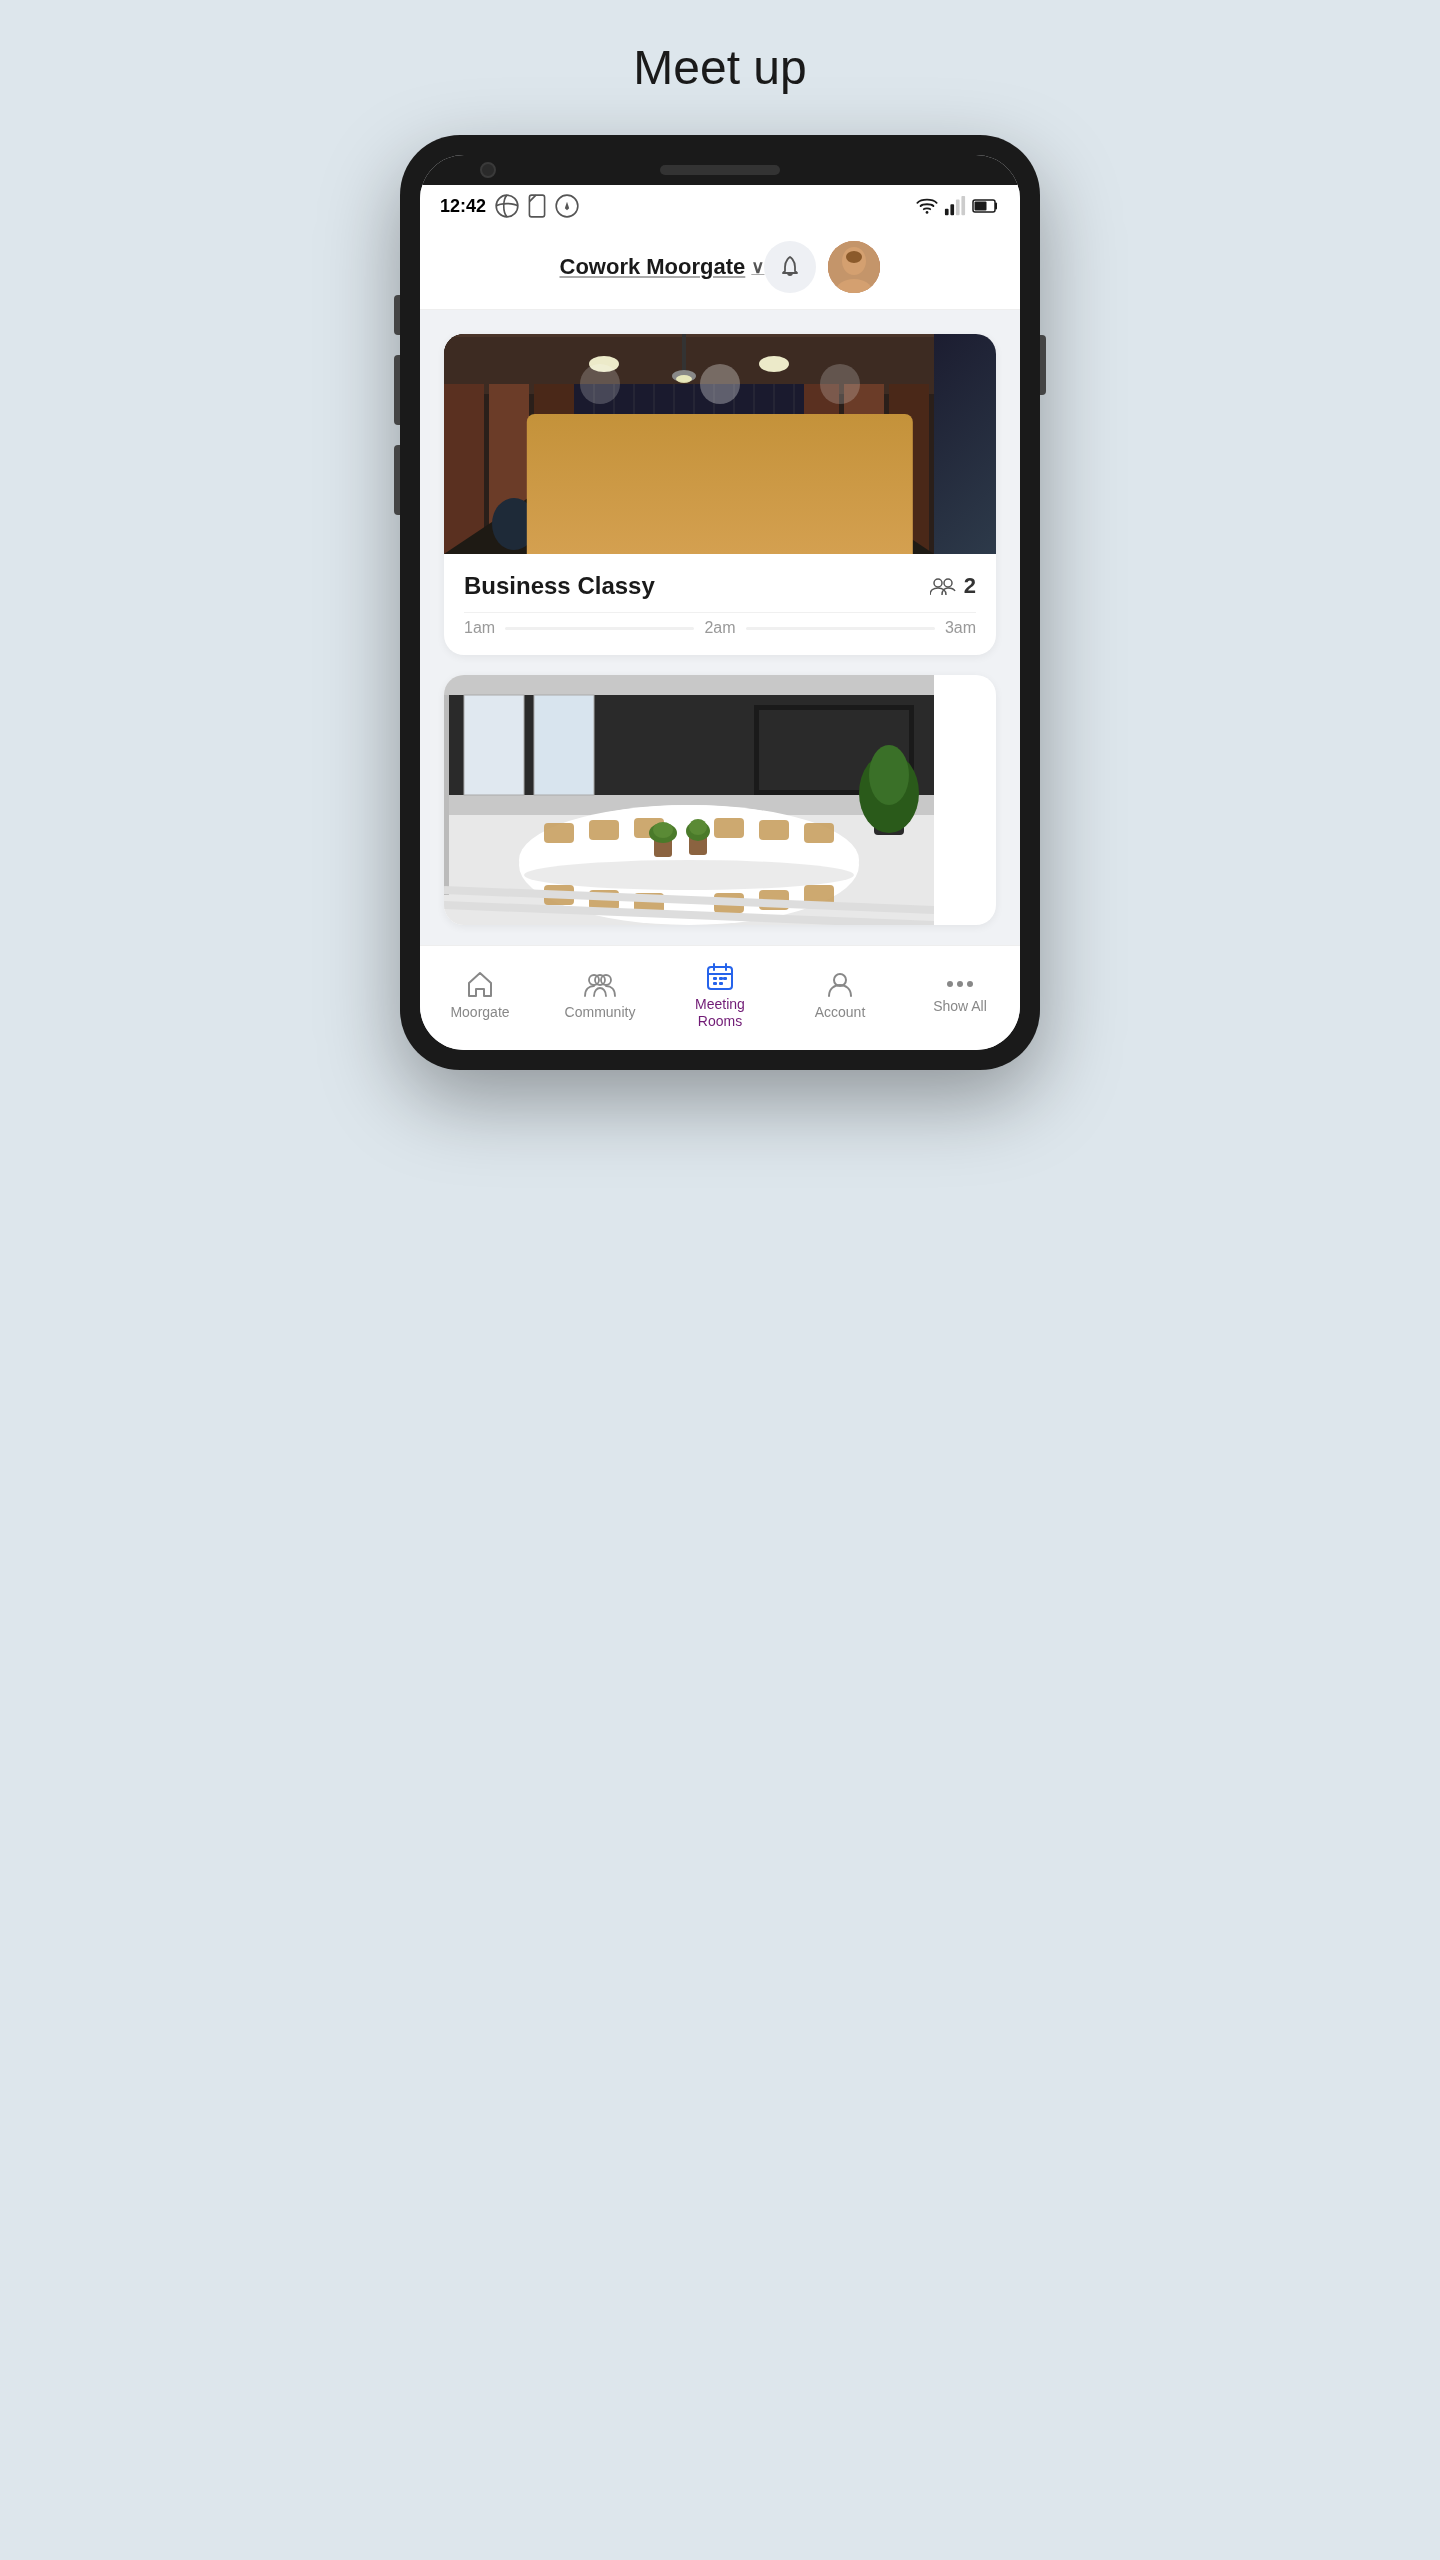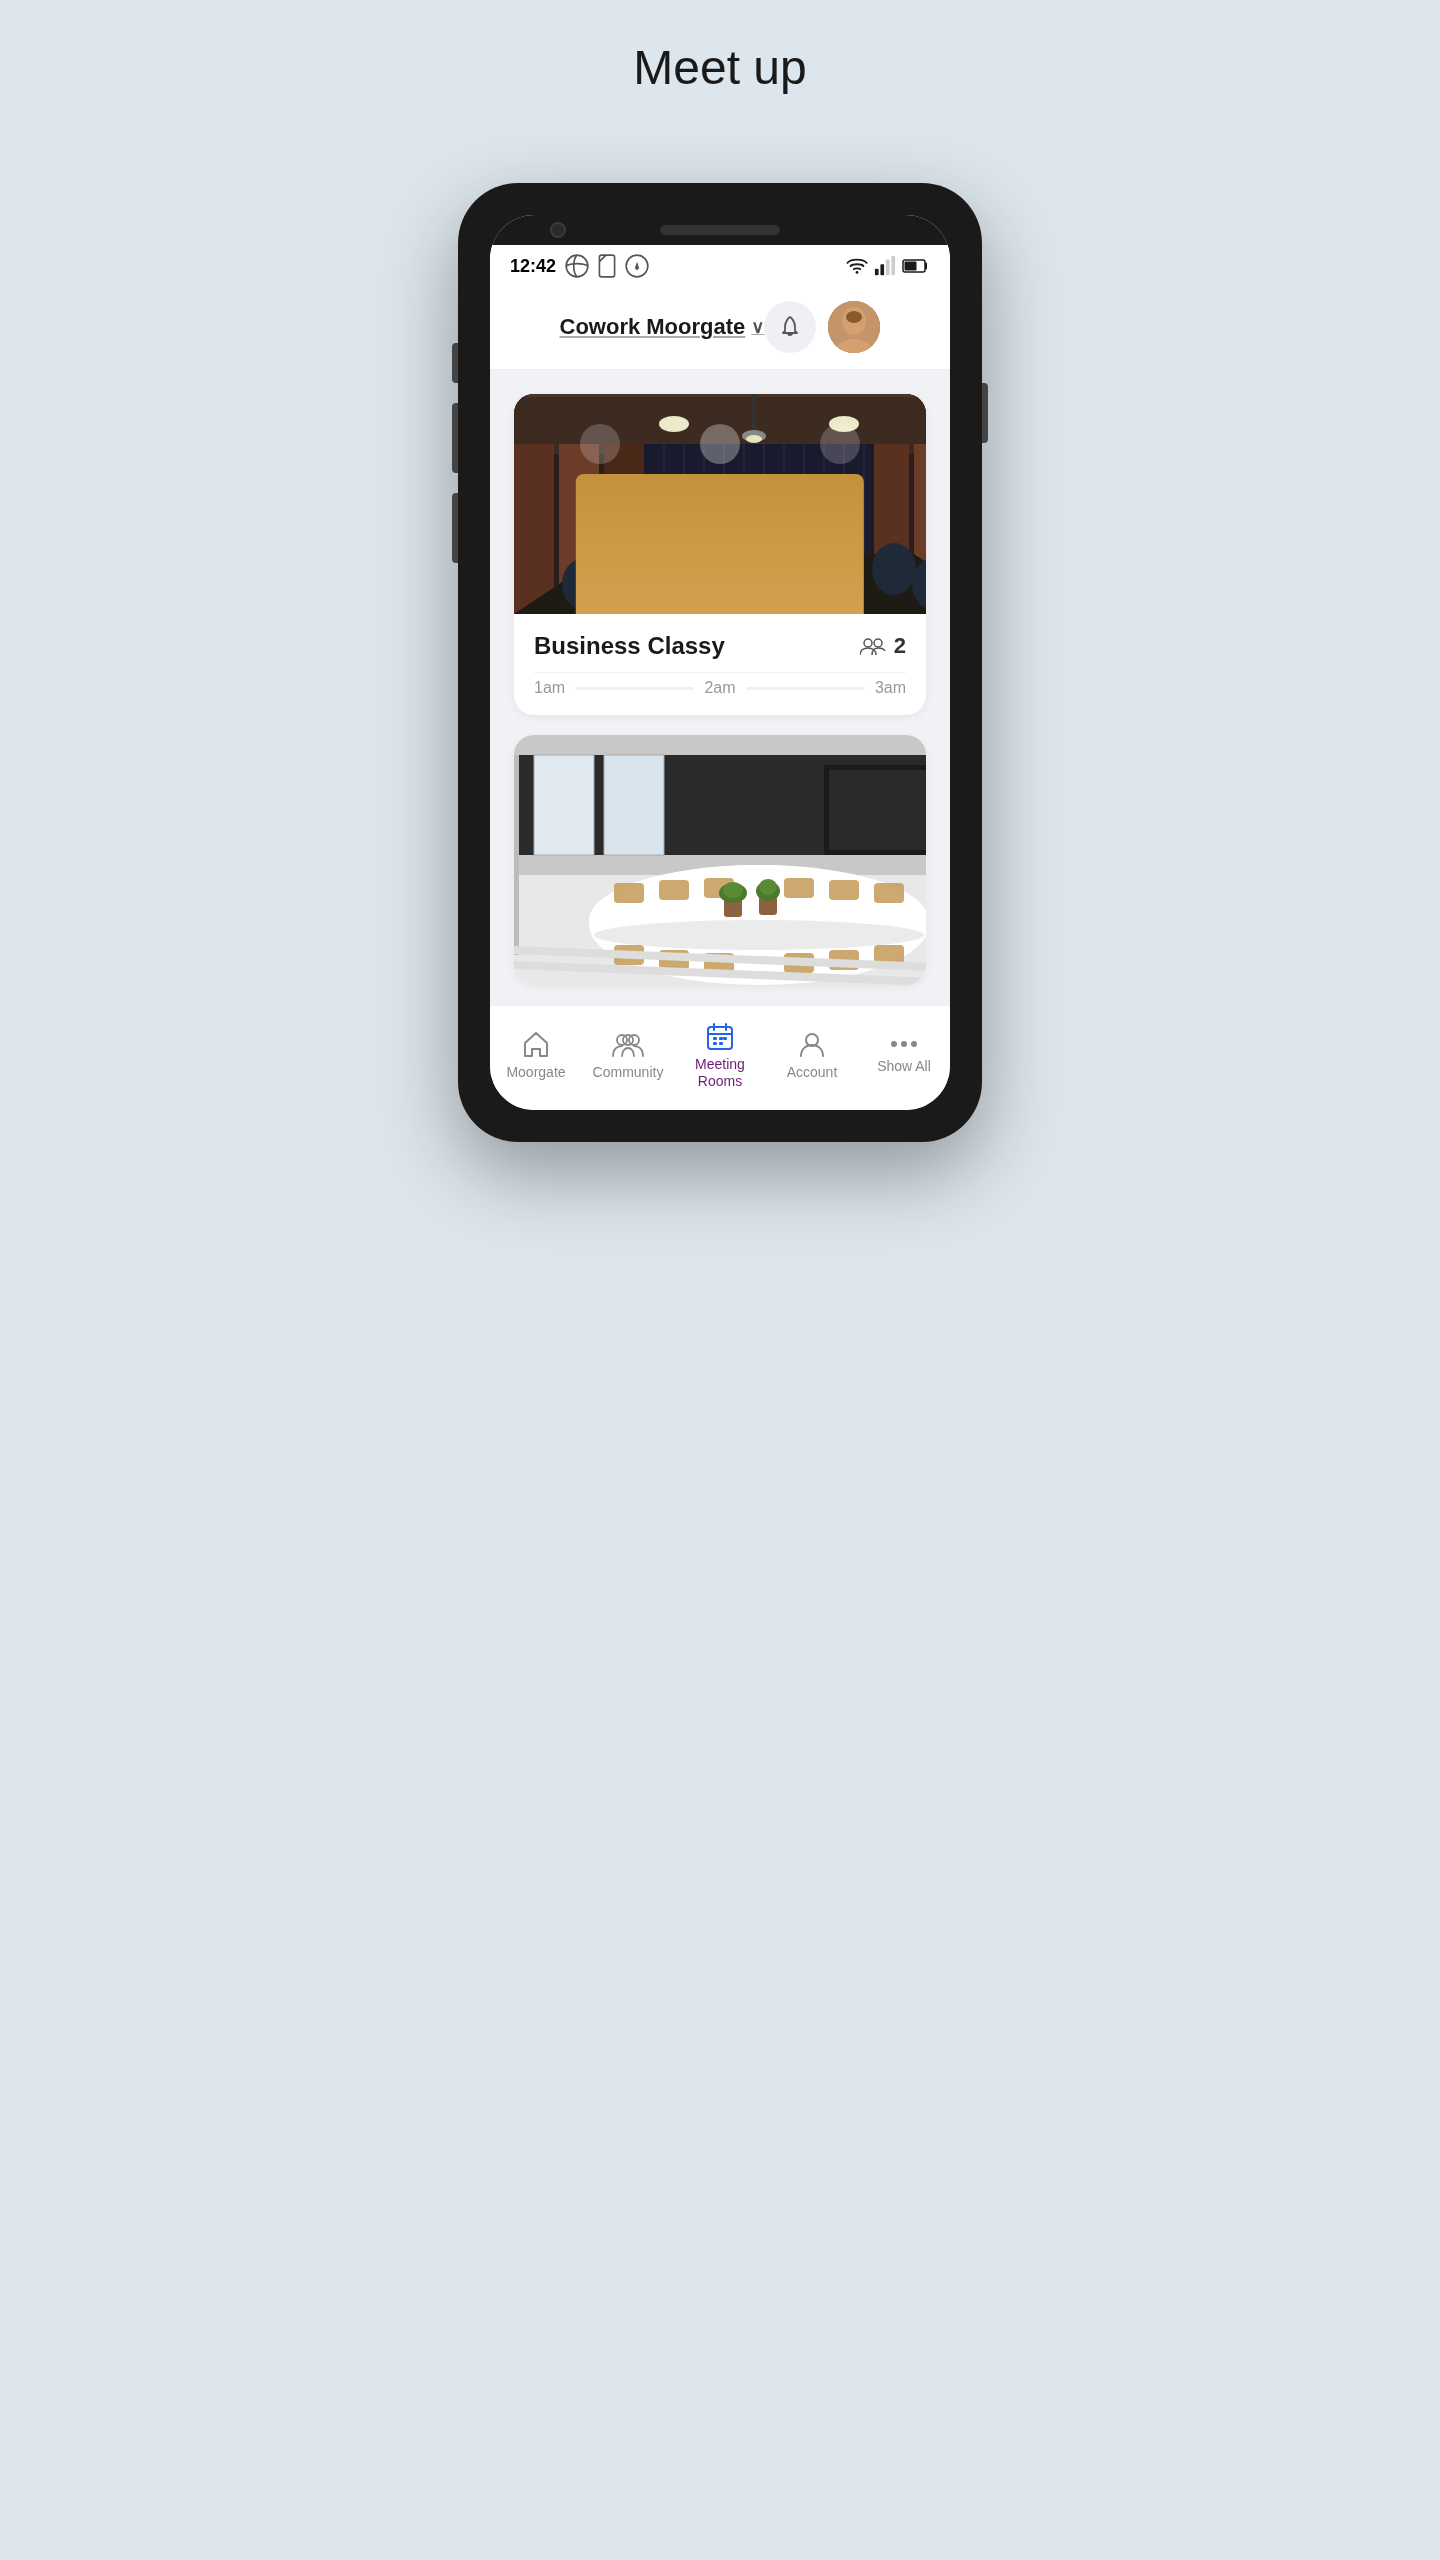--- a/index.html
+++ b/index.html
@@ -16,27 +16,26 @@
 
     .app-title {
       font-size: 48px;
       font-weight: 400;
       color: #1a1a1a;
       margin-bottom: 40px;
       text-align: center;
     }
 
     .phone-frame {
-      width: 524px;
+      width: 640px;
       background: #1a1a1a;
       border-radius: 60px;
-      padding: 32px;
+      padding: 20px;
       box-shadow: 0 30px 80px rgba(0,0,0,0.35);
       position: relative;
-      margin-top: 48px;
     }
 
     .phone-screen {
       background: #f0f2f5;
       border-radius: 44px;
       overflow: hidden;
       position: relative;
     }
 
     

